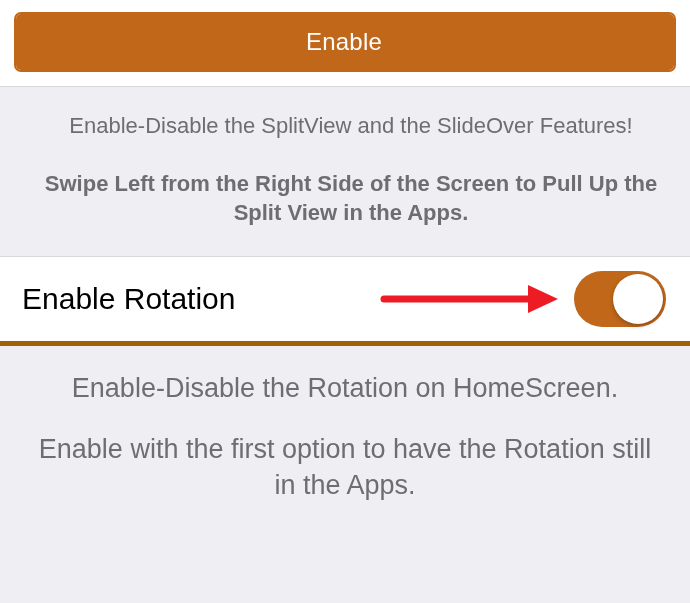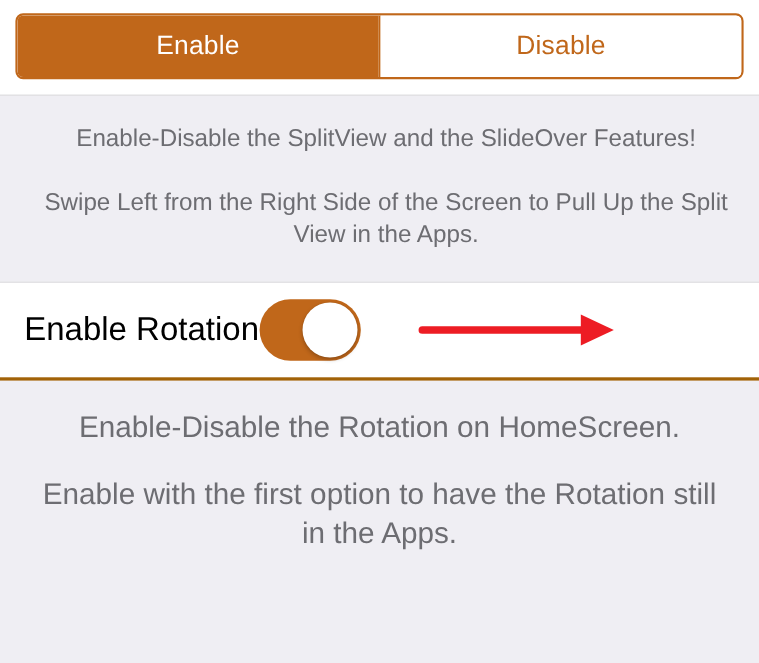--- a/index.html
+++ b/index.html
@@ -50,29 +50,31 @@
 
   .description-block {
     padding: 24px 28px 28px 40px;
     text-align: center;
     line-height: 1.35;
     font-size: 22px;
     color: #6d6d72;
   }
   .description-block p + p {
     margin-top: 28px;
+    font-weight: bold;
   }
 
   .row {
     background: #ffffff;
     border-top: 1px solid #d7d6da;
-    border-bottom: 3px solid #a16207;
+    border-bottom: 5px solid #a16207;
     height: 90px;
     display: flex;
     align-items: center;
+    justify-content: space-between;
     padding: 0 24px 0 22px;
     position: relative;
   }
   .row-label {
     color: #000000;
     font-size: 30px;
     font-weight: 400;
   }
 
   .arrow {
@@ -114,21 +116,20 @@
     margin-top: 24px;
   }
 </style>
 </head>
 <body>
 
 <div class="segmented-wrap">
   <div class="segmented">
     <div class="segmented-option seg-active">Enable</div>
     <div class="seg-sep"></div>
-    <div class="segmented-option seg-inactive">Disable</div>
   </div>
 </div>
 
 <div class="description-block">
   <p>Enable-Disable the SplitView and the SlideOver Features!</p>
   <p>Swipe Left from the Right Side of the Screen to Pull Up the Split View in the Apps.</p>
 </div>
 
 <div class="row">
   <span class="row-label">Enable Rotation</span>

